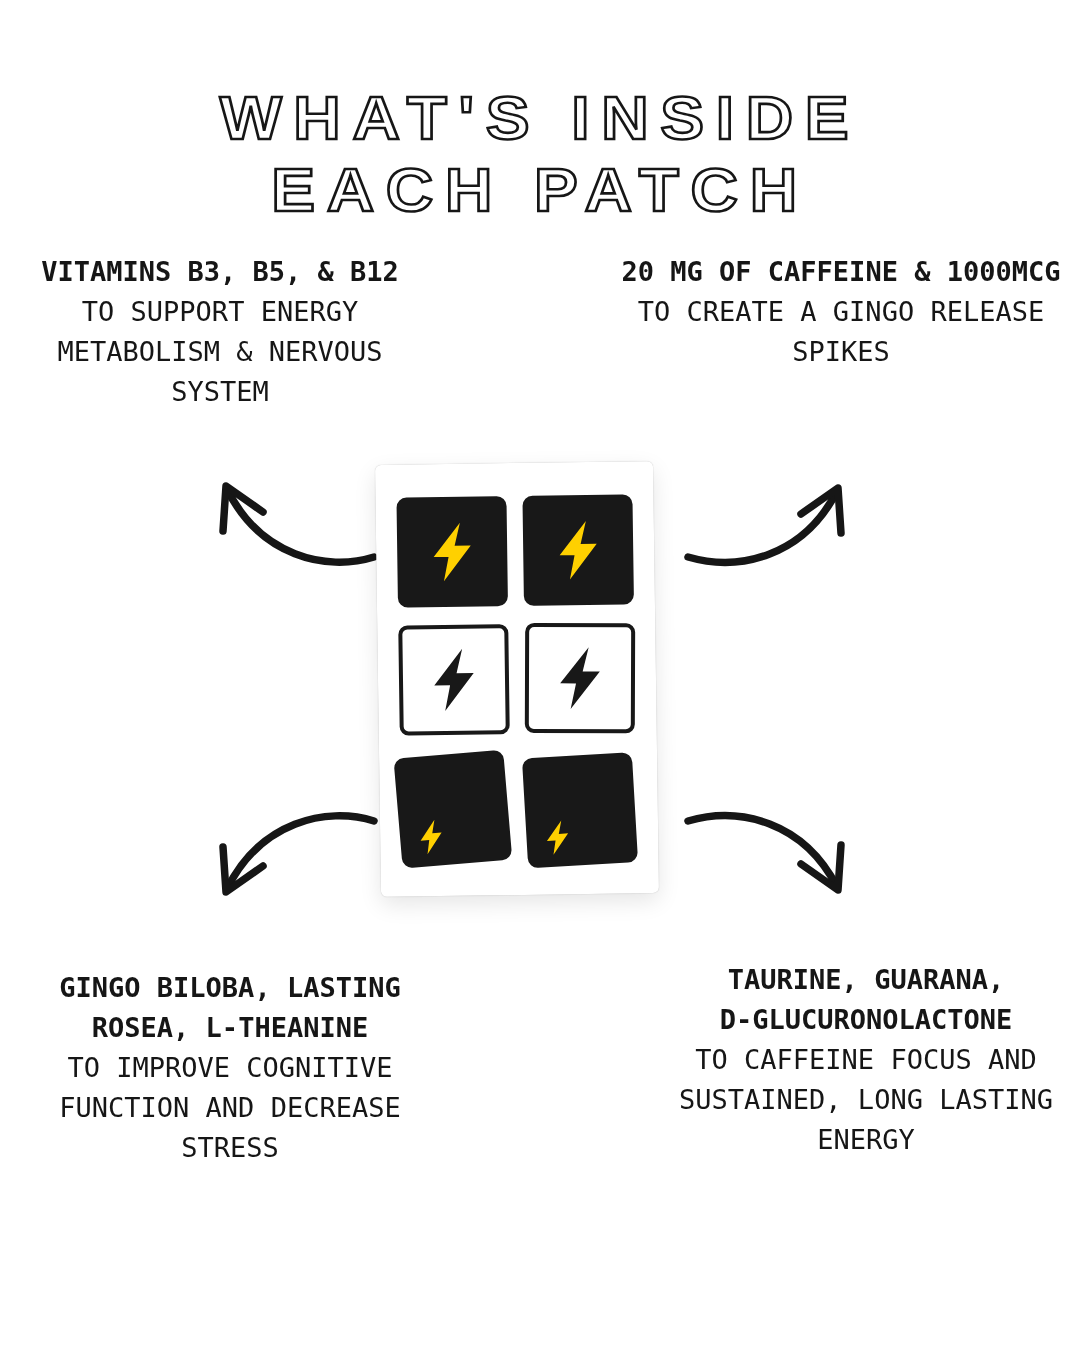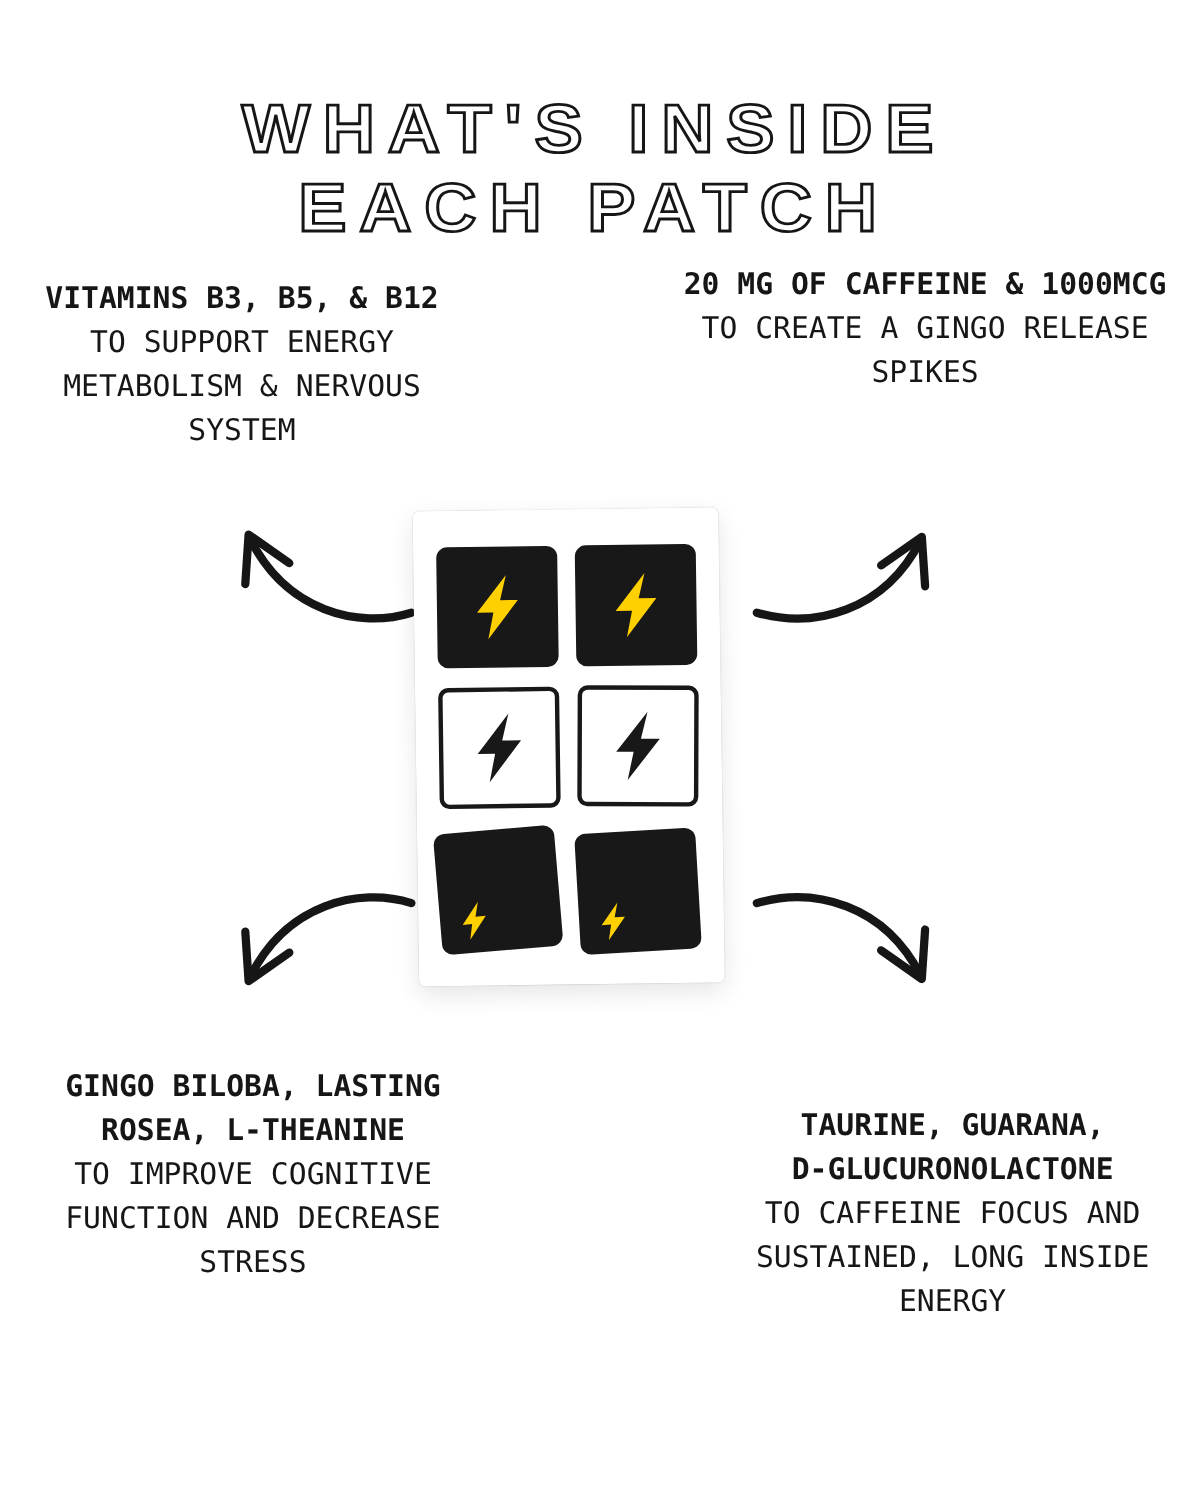--- a/index.html
+++ b/index.html
@@ -30,23 +30,23 @@
   }
   @supports not (-webkit-text-stroke:1px #000){
     .title-line{color:var(--ink,#161616);}
   }
 
   
   .callout{position:absolute;text-align:center;font-size:27px;line-height:40px;}
   .callout .line{white-space:nowrap;}
   .co-heading{font-weight:700;}
   .callout.tl{left:18px;  top:252px;  width:404px;}
-  .callout.tr{left:606px; top:239px;  width:470px;}
+  .callout.tr{left:606px; top:252px;  width:470px;}
   .callout.bl{left:24px;  top:968px;  width:412px;}
-  .callout.br{left:654px; top:1004px;  width:424px;}
+  .callout.br{left:654px; top:960px;  width:424px;}
 
   
   .arrows{position:absolute;left:0;top:0;width:1080px;height:1350px;pointer-events:none;color:var(--ink,#161616);}
   .arrows path{fill:none;stroke:currentColor;stroke-width:7.5;stroke-linecap:round;stroke-linejoin:round;}
 
   
   .sheet{
     position:absolute;left:378px;top:463px;width:278px;height:432px;
     background:#ffffff;border-radius:6px;
     box-shadow:0 0 1px rgba(0,0,0,.28), 0 8px 22px rgba(0,0,0,.10);
@@ -112,21 +112,21 @@
     </div>
   </section>
 
   <section class="callout br">
     <div class="co-heading">
       <div class="line">TAURINE, GUARANA,</div>
       <div class="line">D-GLUCURONOLACTONE</div>
     </div>
     <div class="co-body">
       <div class="line">TO CAFFEINE FOCUS AND</div>
-      <div class="line">SUSTAINED, LONG INSIDE</div>
+      <div class="line">SUSTAINED, LONG LASTING</div>
       <div class="line">ENERGY</div>
     </div>
   </section>
 
   <svg class="arrows" viewBox="0 0 1080 1350" aria-hidden="true">
     <g>
       <path d="M 374 557 C 326 572, 260 556, 227 489"></path>
       <path d="M 223 531 L 226 486 L 263 512"></path>
     </g>
     <g>

